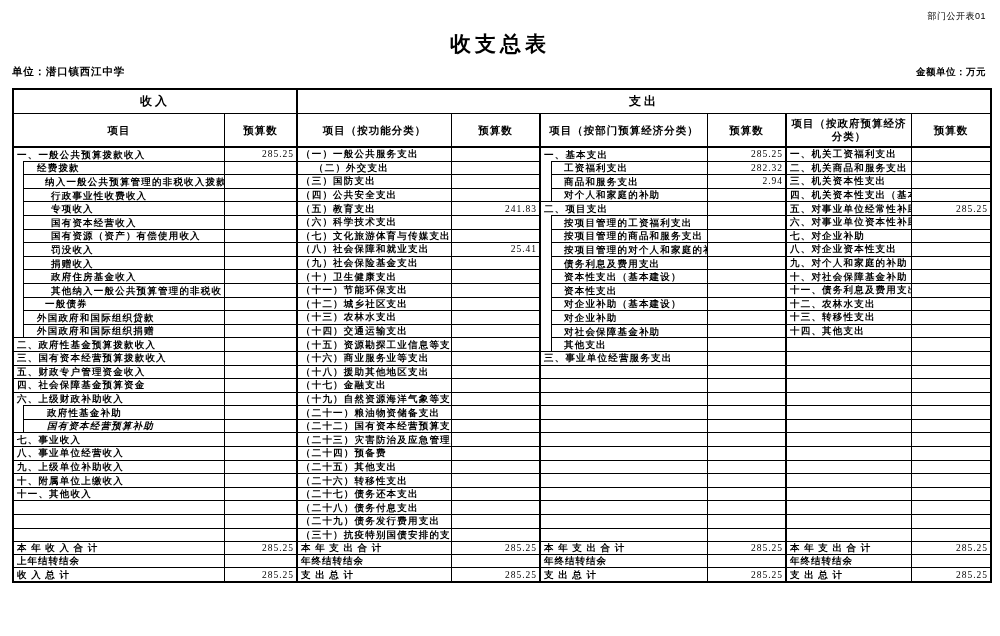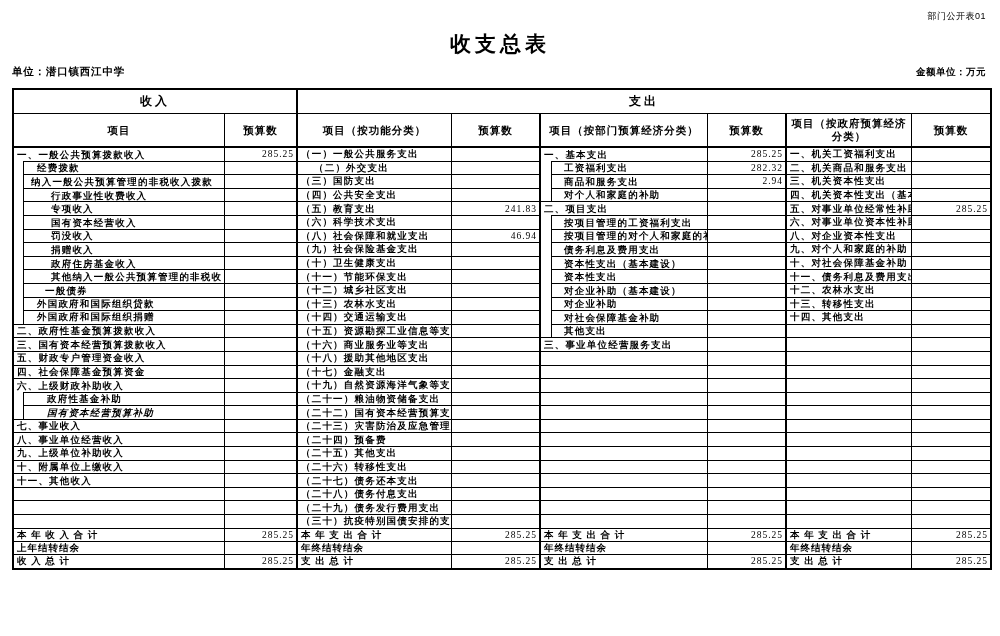--- a/index.html
+++ b/index.html
@@ -109,21 +109,21 @@
         <td class="item gl sb" style="padding-left: 23px; --inset: 9px;">经费拨款</td>
         <td class="num"></td>
         <td class="item gs" style="padding-left: 16px;">（二）外交支出</td>
         <td class="num"></td>
         <td class="item gs gl sb" style="padding-left: 23px; --inset: 10px;">工资福利支出</td>
         <td class="num">282.32</td>
         <td class="item gs" style="padding-left: 3px;">二、机关商品和服务支出</td>
         <td class="num"></td>
       </tr>
       <tr>
-        <td class="item gl sb" style="padding-left: 17px; --inset: 9px;">纳入一般公共预算管理的非税收入拨款</td>
+        <td class="item gl sb" style="padding-left: 31px; --inset: 9px;">纳入一般公共预算管理的非税收入拨款</td>
         <td class="num"></td>
         <td class="item gs" style="padding-left: 3px;">（三）国防支出</td>
         <td class="num"></td>
         <td class="item gs gl sb" style="padding-left: 23px; --inset: 10px;">商品和服务支出</td>
         <td class="num">2.94</td>
         <td class="item gs" style="padding-left: 3px;">三、机关资本性支出</td>
         <td class="num"></td>
       </tr>
       <tr>
         <td class="item gl sb" style="padding-left: 37px; --inset: 9px;">行政事业性收费收入</td>
@@ -149,24 +149,34 @@
         <td class="item gl sb" style="padding-left: 37px; --inset: 9px;">国有资本经营收入</td>
         <td class="num"></td>
         <td class="item gs" style="padding-left: 3px;">（六）科学技术支出</td>
         <td class="num"></td>
         <td class="item gs gl sb" style="padding-left: 23px; --inset: 10px;">按项目管理的工资福利支出</td>
         <td class="num"></td>
         <td class="item gs" style="padding-left: 3px;">六、对事业单位资本性补助</td>
         <td class="num"></td>
       </tr>
       <tr>
+        <td class="item gl sb" style="padding-left: 37px; --inset: 9px;">国有资源（资产）有偿使用收入</td>
+        <td class="num"></td>
+        <td class="item gs" style="padding-left: 3px;">（七）文化旅游体育与传媒支出</td>
+        <td class="num"></td>
+        <td class="item gs gl sb" style="padding-left: 23px; --inset: 10px;">按项目管理的商品和服务支出</td>
+        <td class="num"></td>
+        <td class="item gs" style="padding-left: 3px;">七、对企业补助</td>
+        <td class="num"></td>
+      </tr>
+      <tr>
         <td class="item gl sb" style="padding-left: 37px; --inset: 9px;">罚没收入</td>
         <td class="num"></td>
         <td class="item gs" style="padding-left: 3px;">（八）社会保障和就业支出</td>
-        <td class="num">46.94</td>
+        <td class="num">25.41</td>
         <td class="item gs gl sb" style="padding-left: 23px; --inset: 10px;">按项目管理的对个人和家庭的补</td>
         <td class="num"></td>
         <td class="item gs" style="padding-left: 3px;">八、对企业资本性支出</td>
         <td class="num"></td>
       </tr>
       <tr>
         <td class="item gl sb" style="padding-left: 37px; --inset: 9px;">捐赠收入</td>
         <td class="num"></td>
         <td class="item gs" style="padding-left: 3px;">（九）社会保险基金支出</td>
         <td class="num"></td>

